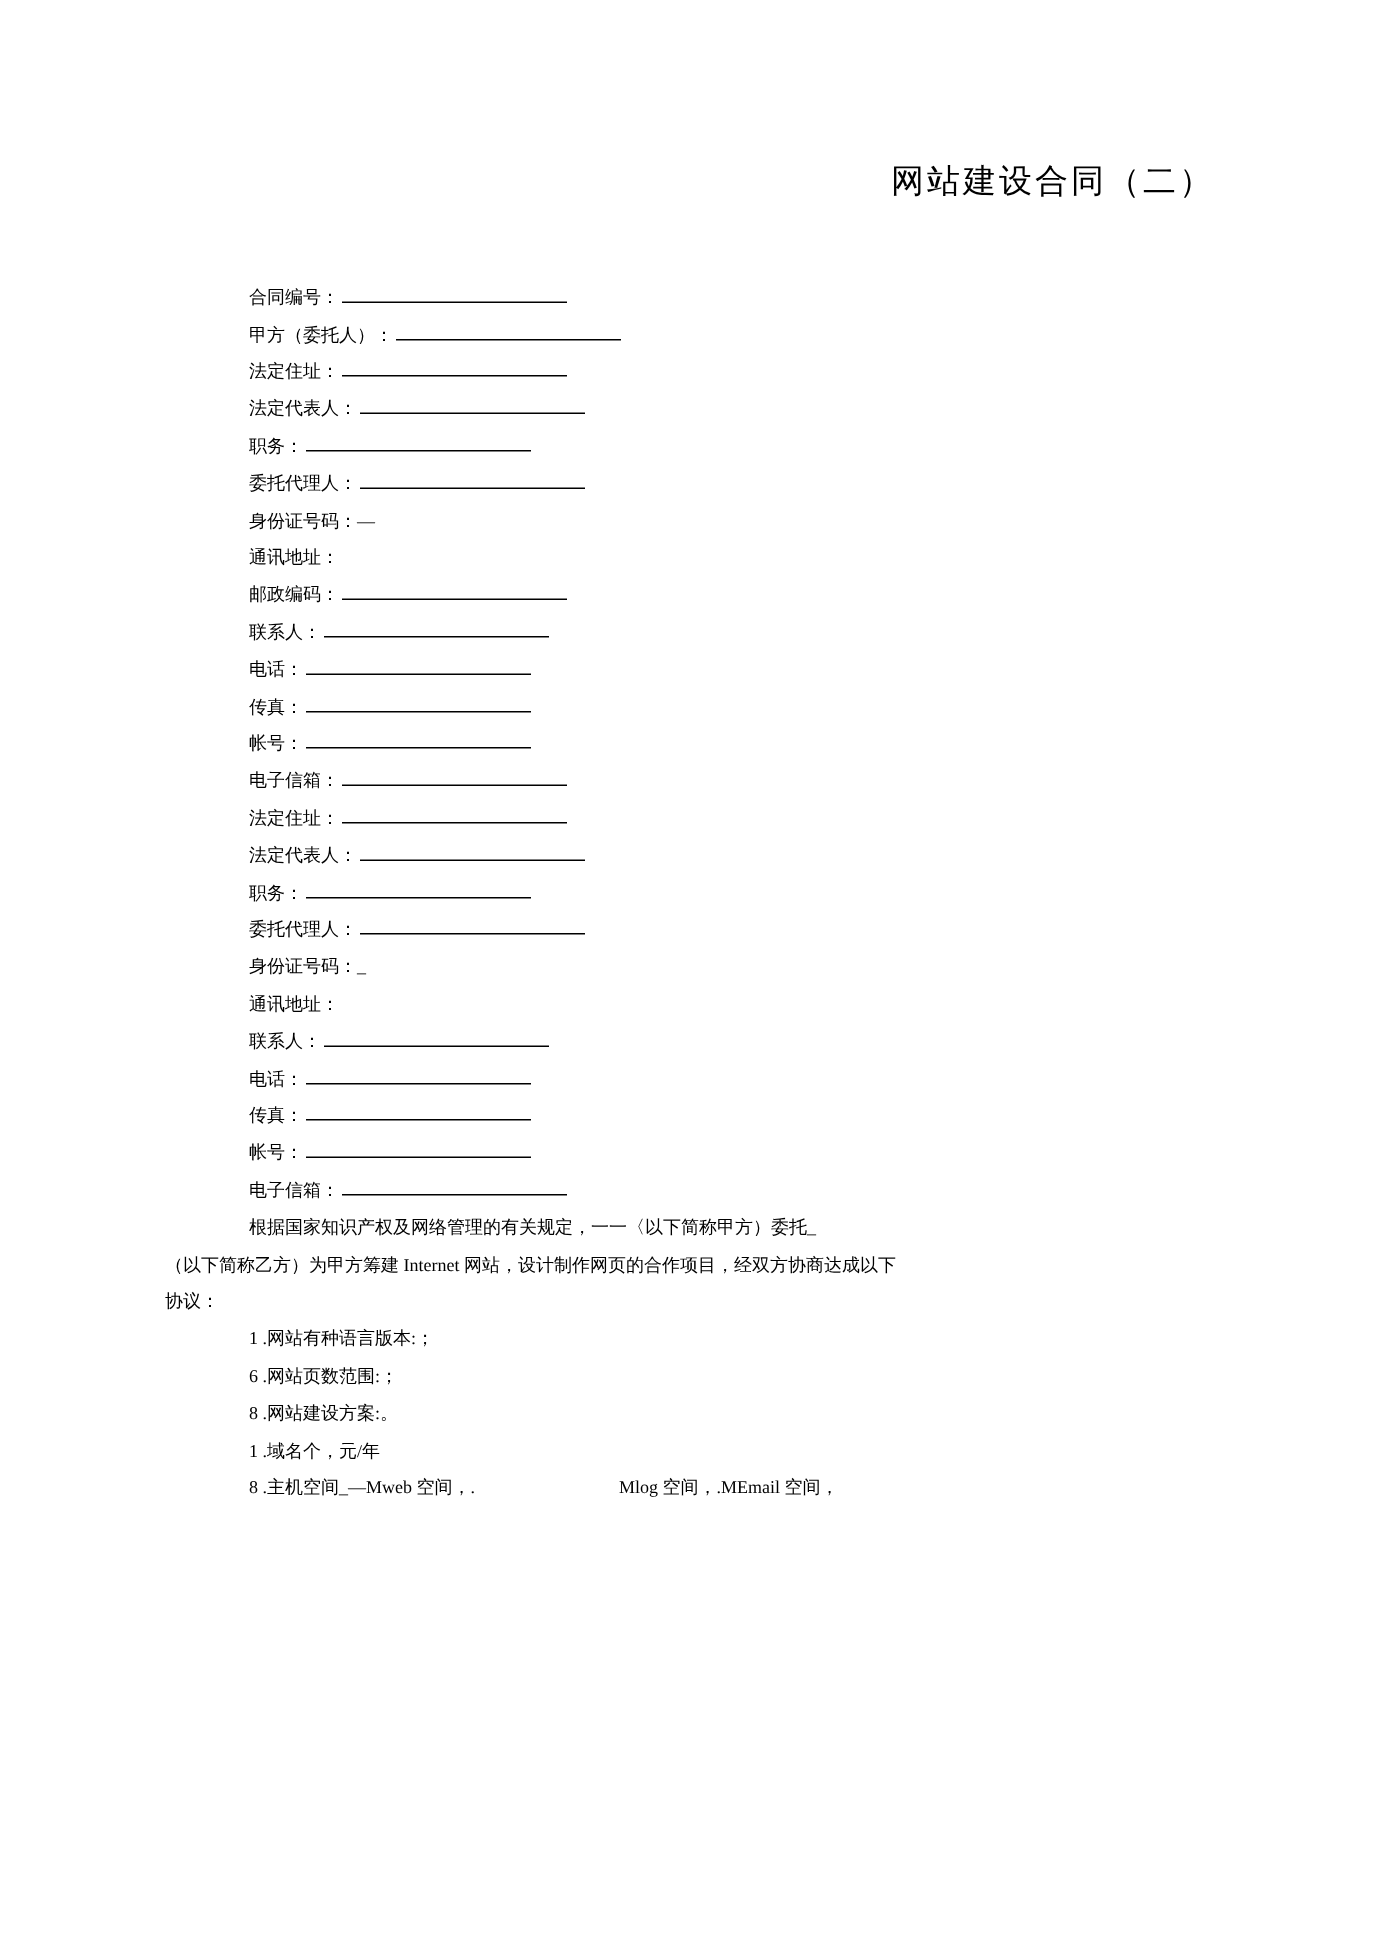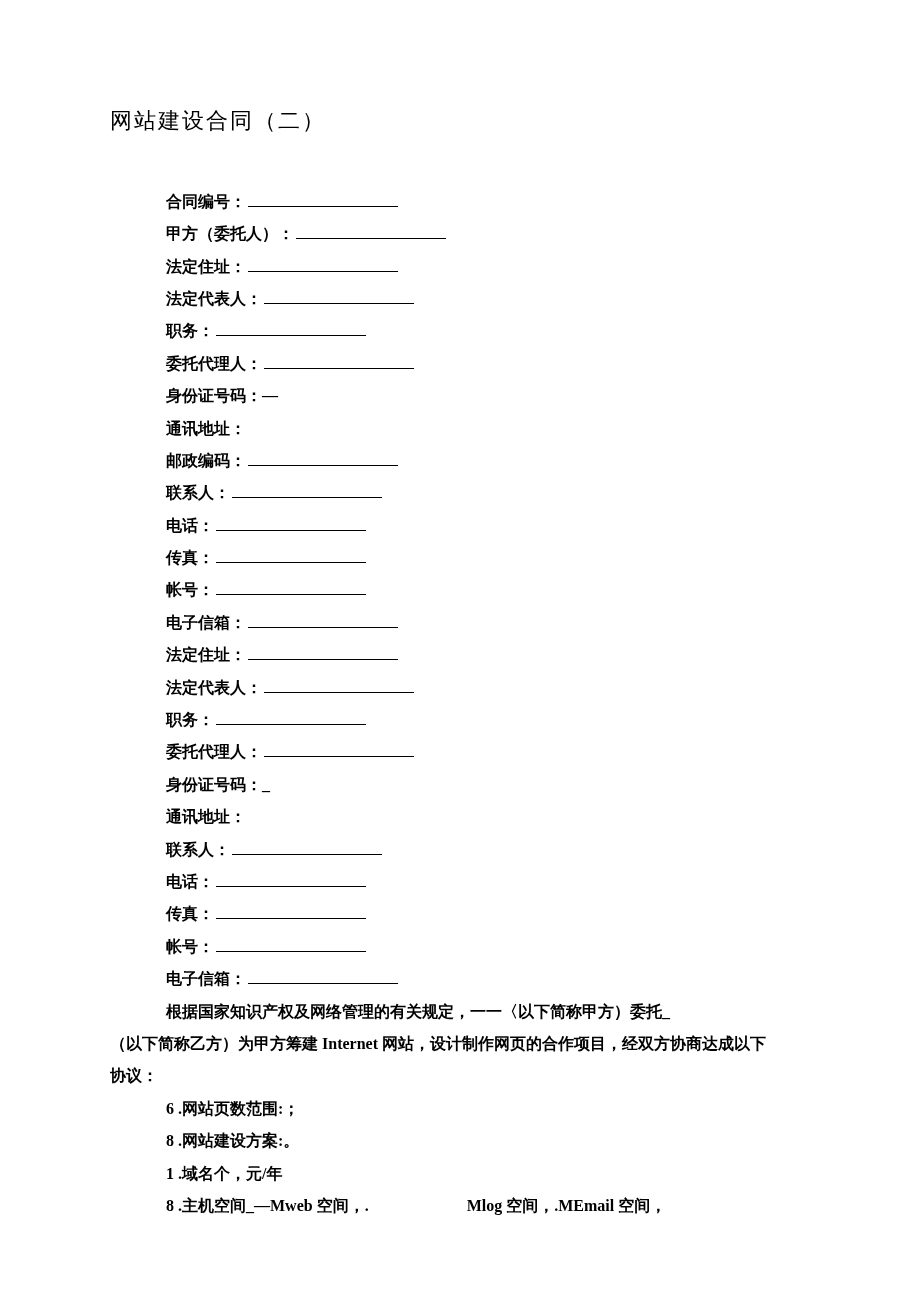--- a/index.html
+++ b/index.html
@@ -11,29 +11,28 @@
       background: #ffffff;
       font-family: "SimSun", "宋体", serif;
       font-size: 14px;
       color: #000000;
       width: 920px;
       min-height: 1301px;
       padding: 100px 110px 60px 110px;
       line-height: 1.9;
     }
     .title {
-      text-align: left;
+      text-align: right;
       font-size: 22px;
       font-weight: normal;
       margin-bottom: 45px;
       letter-spacing: 2px;
     }
     .content {
-      font-size: 16px;
-      font-weight: bold;
+      font-size: 12px;
     }
     .line {
       margin-bottom: 2px;
       padding-left: 56px;
     }
     .line-noindent {
       margin-bottom: 2px;
       padding-left: 0;
     }
     .line-sub {
@@ -80,20 +79,21 @@
   <div class="line"><span>联系人：</span><span class="blank"></span></div>
   <div class="line"><span>电话：</span><span class="blank"></span></div>
   <div class="line"><span>传真：</span><span class="blank"></span></div>
   <div class="line"><span>帐号：</span><span class="blank"></span></div>
   <div class="line"><span>电子信箱：</span><span class="blank"></span></div>
 
   <div class="line">根据国家知识产权及网络管理的有关规定，一一〈以下简称甲方）委托_</div>
   <div class="line-noindent">（以下简称乙方）为甲方筹建 Internet 网站，设计制作网页的合作项目，经双方协商达成以下</div>
   <div class="line-noindent">协议：</div>
 
+  <div class="line">1 .网站有种语言版本:；</div>
   <div class="line">6 .网站页数范围:；</div>
   <div class="line">8 .网站建设方案:。</div>
 
   <div class="line">1 .域名个，元/年</div>
   <div class="line">
     <span>8 .主机空间_—Mweb 空间，.</span>
     <span style="display:inline-block;width:90px;"></span>
     <span>Mlog 空间，.MEmail 空间，</span>
   </div>
 

